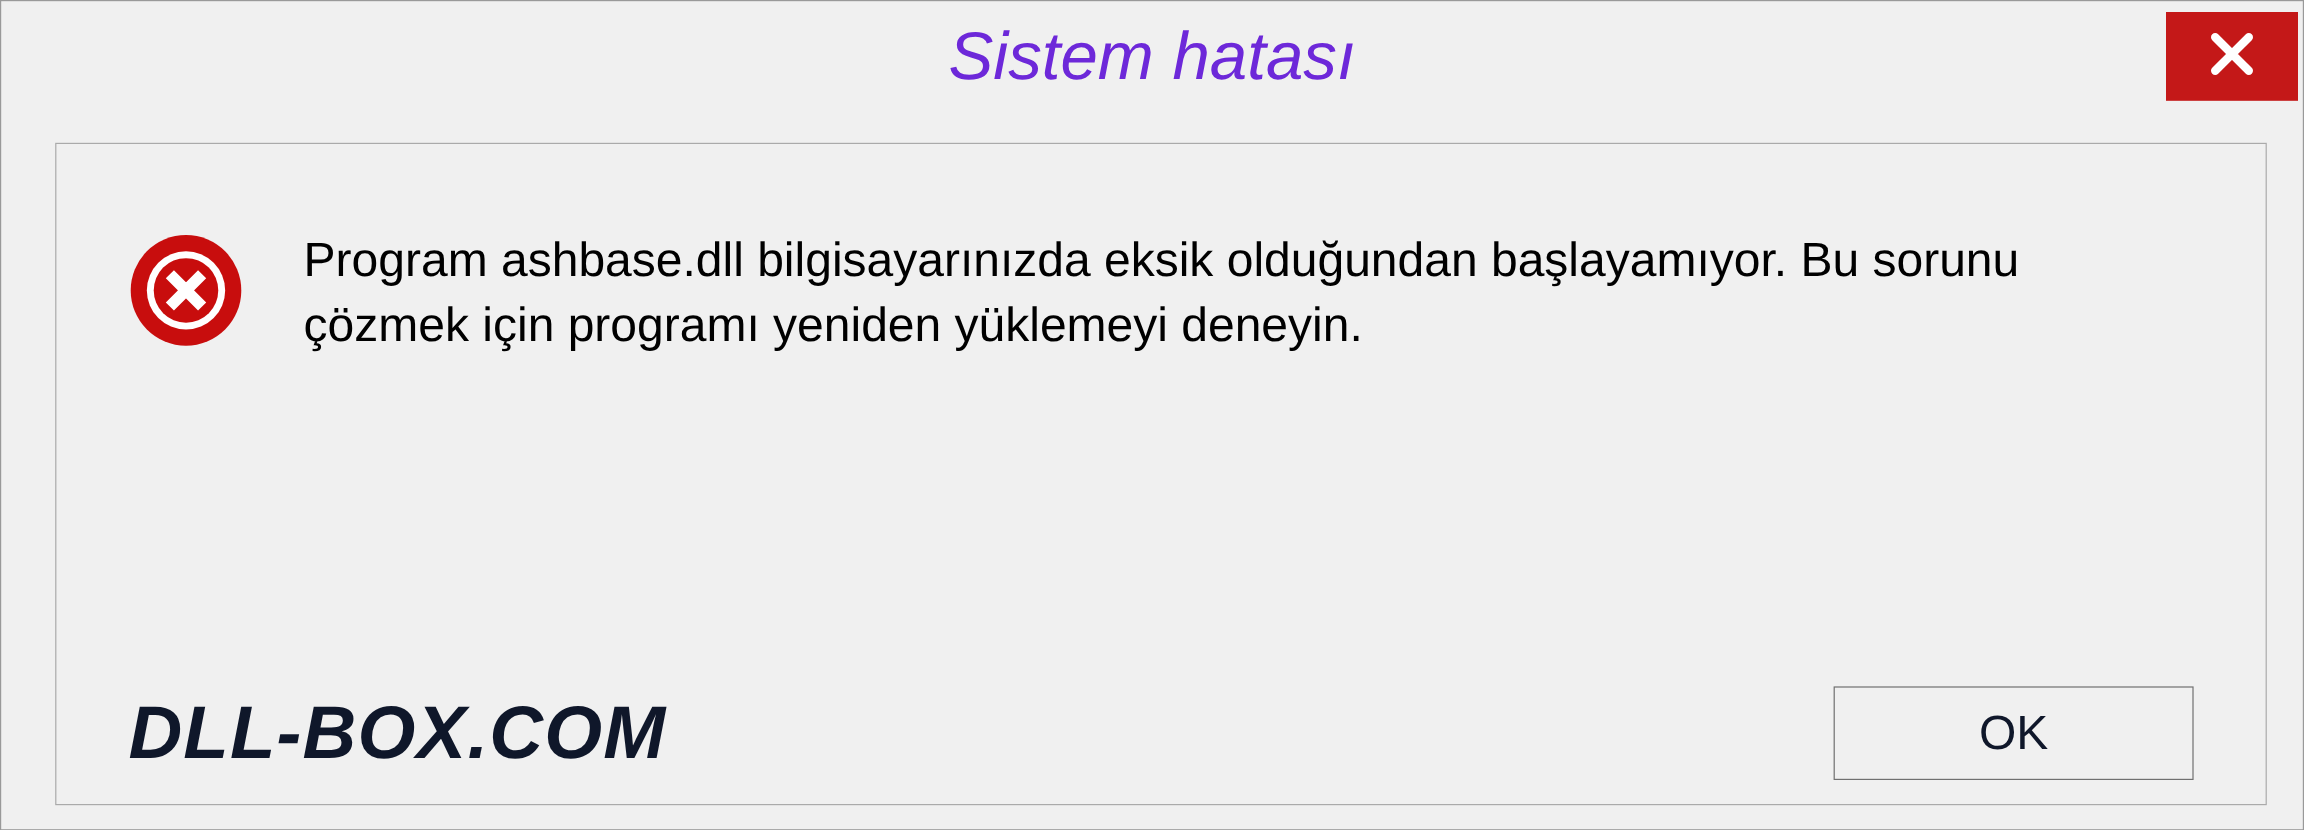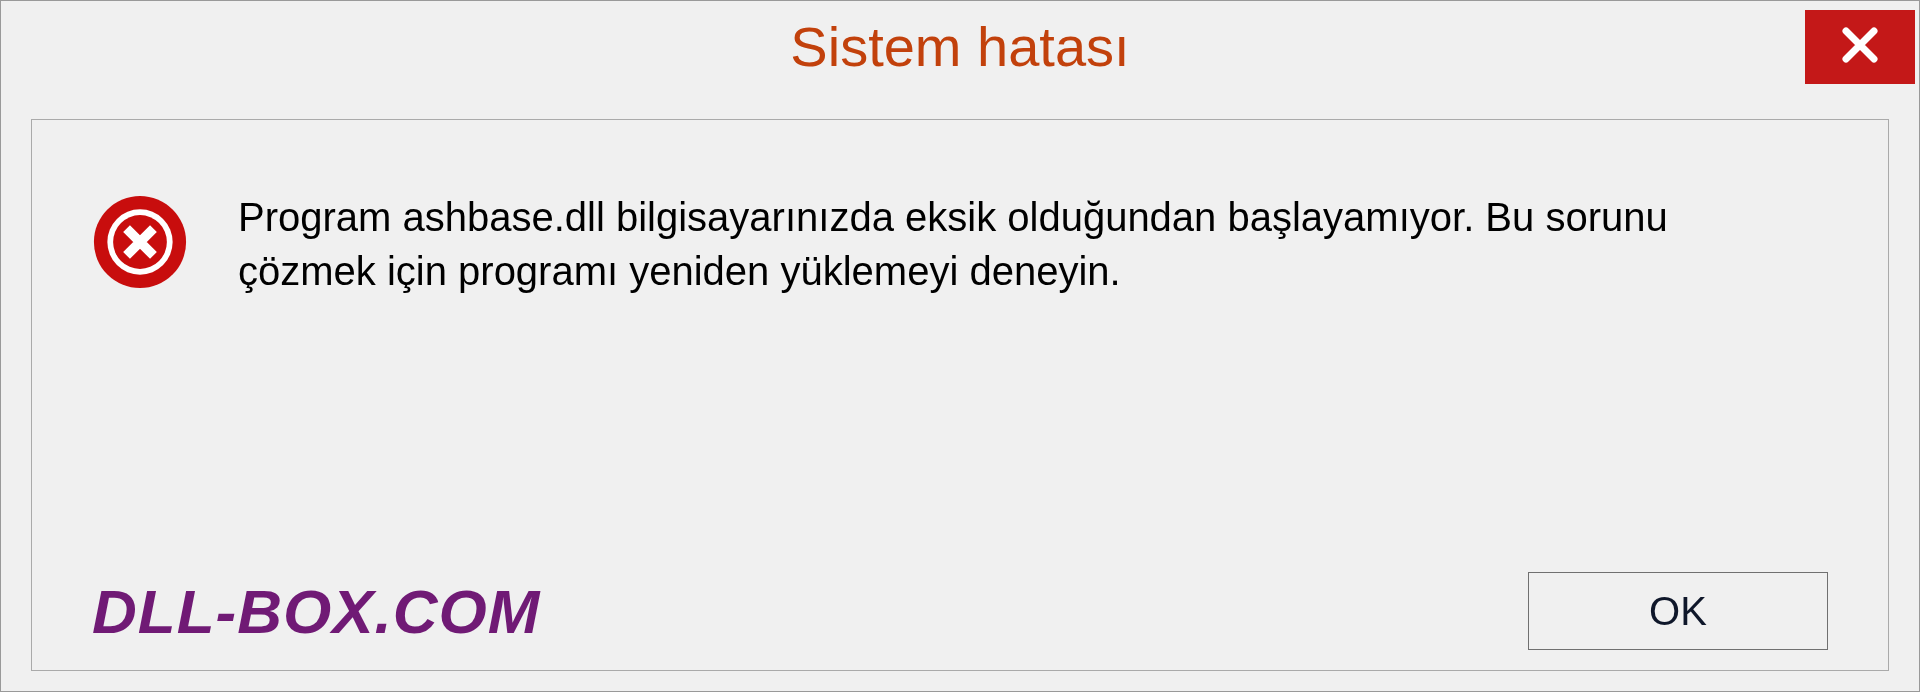--- a/index.html
+++ b/index.html
@@ -27,41 +27,42 @@
       align-items: center;
       justify-content: space-between;
       height: 90px;
       position: relative;
     }
     .title-text {
       position: absolute;
       left: 50%;
       transform: translateX(-50%);
       font-size: 56px;
-      color: #c2410c;
+      color: #6d28d9;
       font-weight: 400;
+      font-style: italic;
     }
     .close-button {
       margin-left: auto;
       width: 110px;
       height: 74px;
       background: #c41818;
       display: flex;
       align-items: center;
       justify-content: center;
       cursor: pointer;
       margin-right: 4px;
       margin-top: 2px;
     }
     .close-button svg {
       width: 48px;
       height: 48px;
     }
     .content-panel {
-      margin: 28px 30px 20px 30px;
+      margin: 28px 30px 20px 45px;
       border: 1px solid #aaa;
       background: #f0f0f0;
       flex: 1;
       display: flex;
       flex-direction: column;
       padding: 50px 60px 5px 60px;
       position: relative;
     }
     .message-row {
       display: flex;
@@ -87,21 +88,21 @@
       bottom: 20px;
       left: 60px;
       right: 60px;
       display: flex;
       align-items: center;
       justify-content: space-between;
     }
     .watermark {
       font-size: 62px;
       font-weight: 800;
-      color: #701a75;
+      color: #0f172a;
       font-style: italic;
       letter-spacing: 1px;
       font-family: Arial, sans-serif;
     }
     .ok-button {
       width: 300px;
       height: 78px;
       background: #f0f0f0;
       border: 1px solid #707070;
       font-size: 40px;

